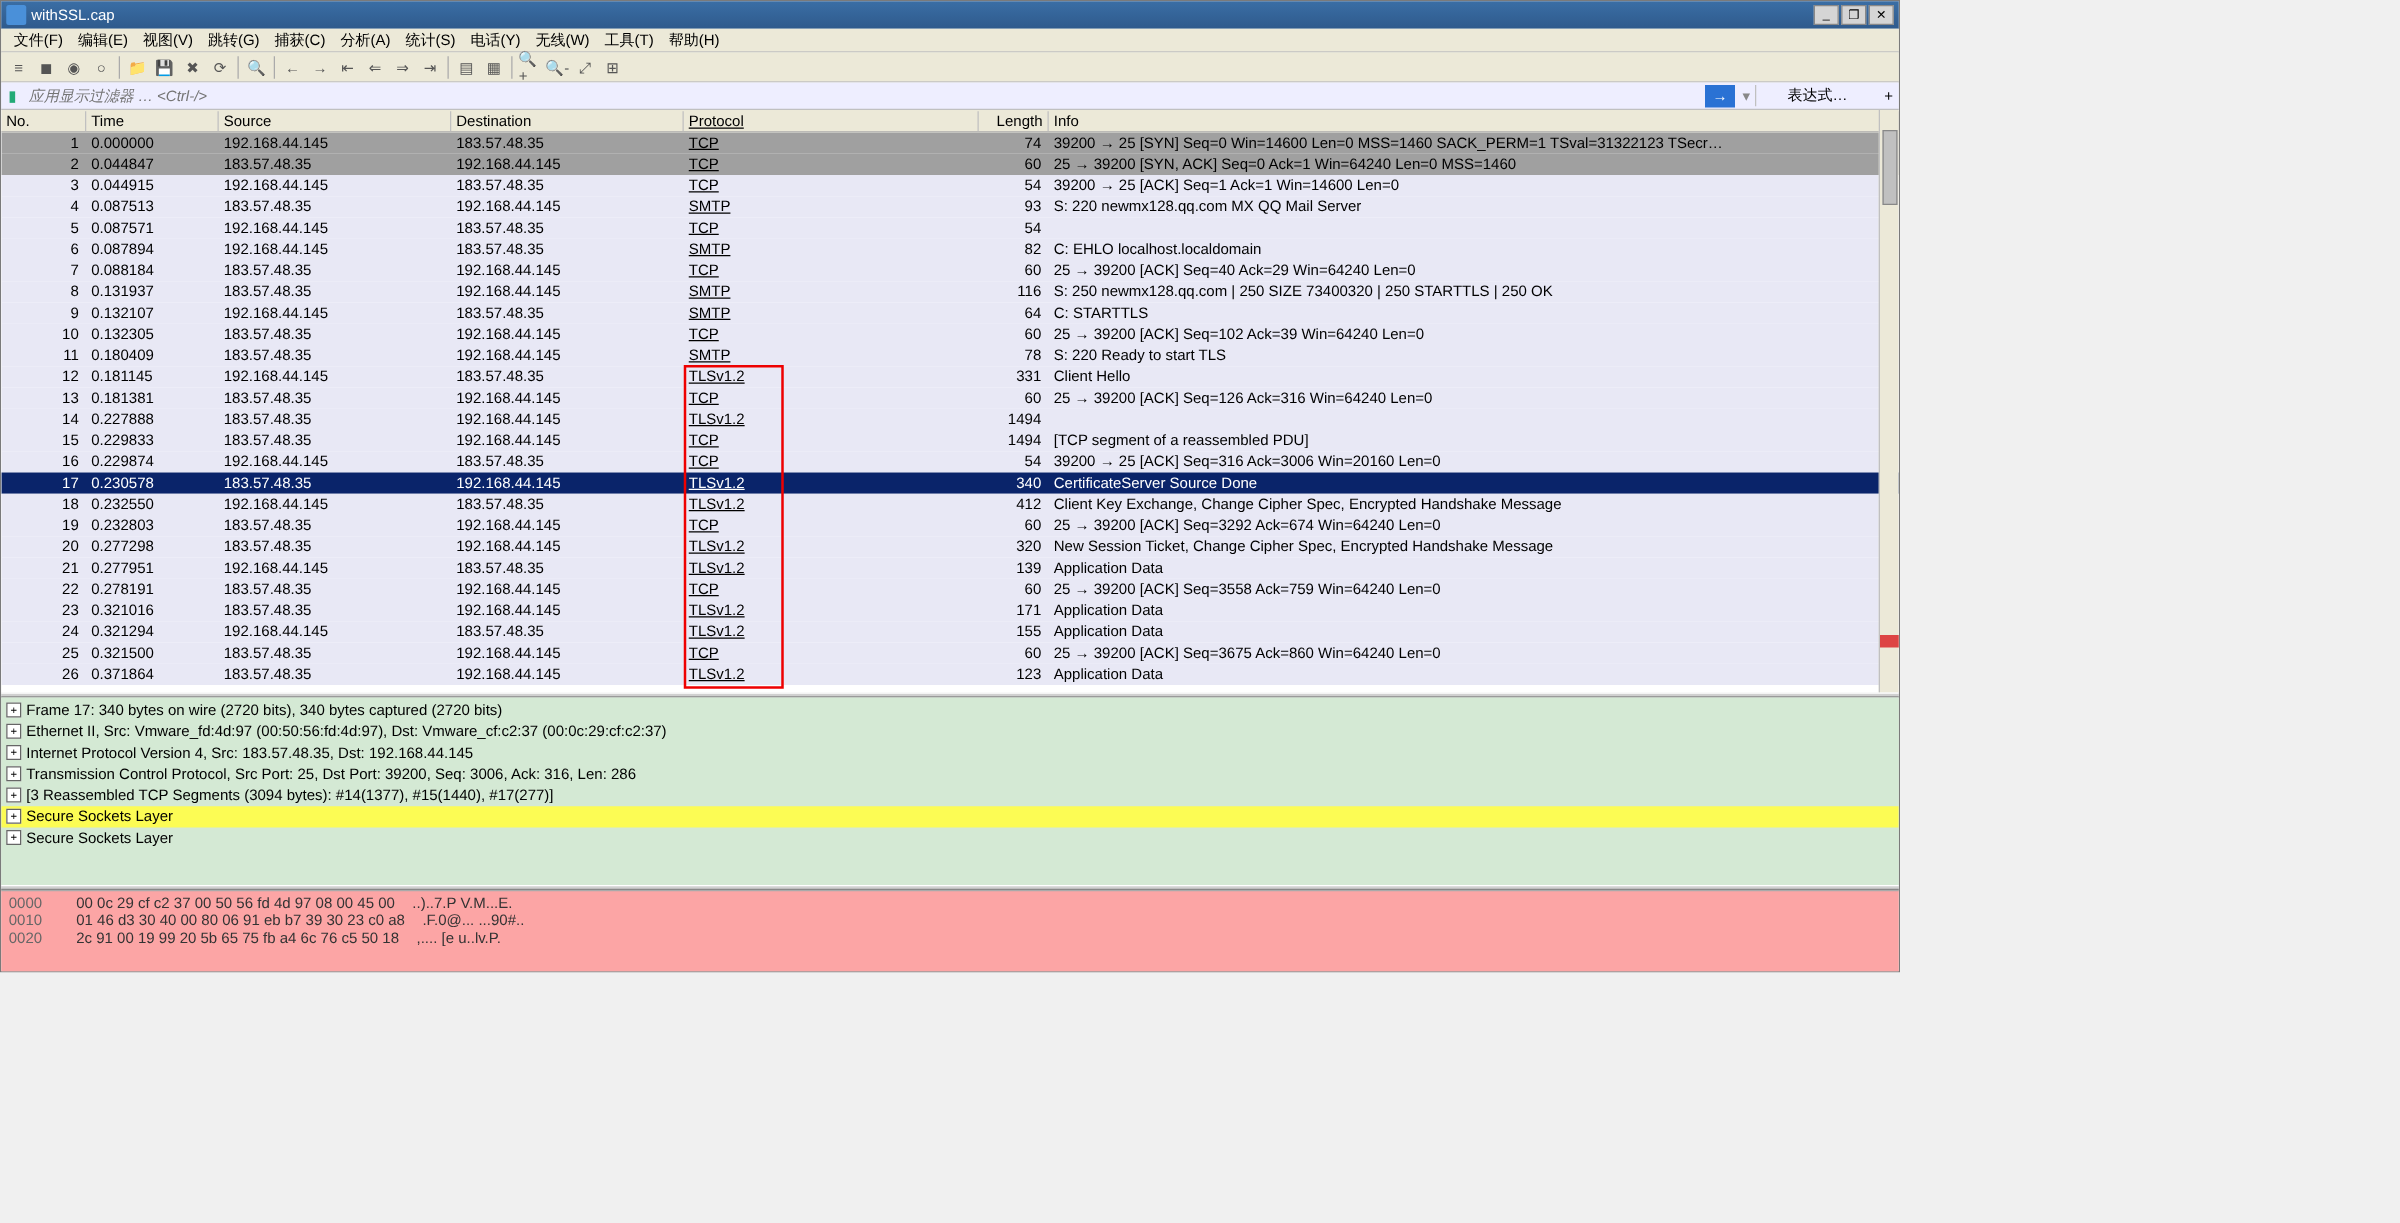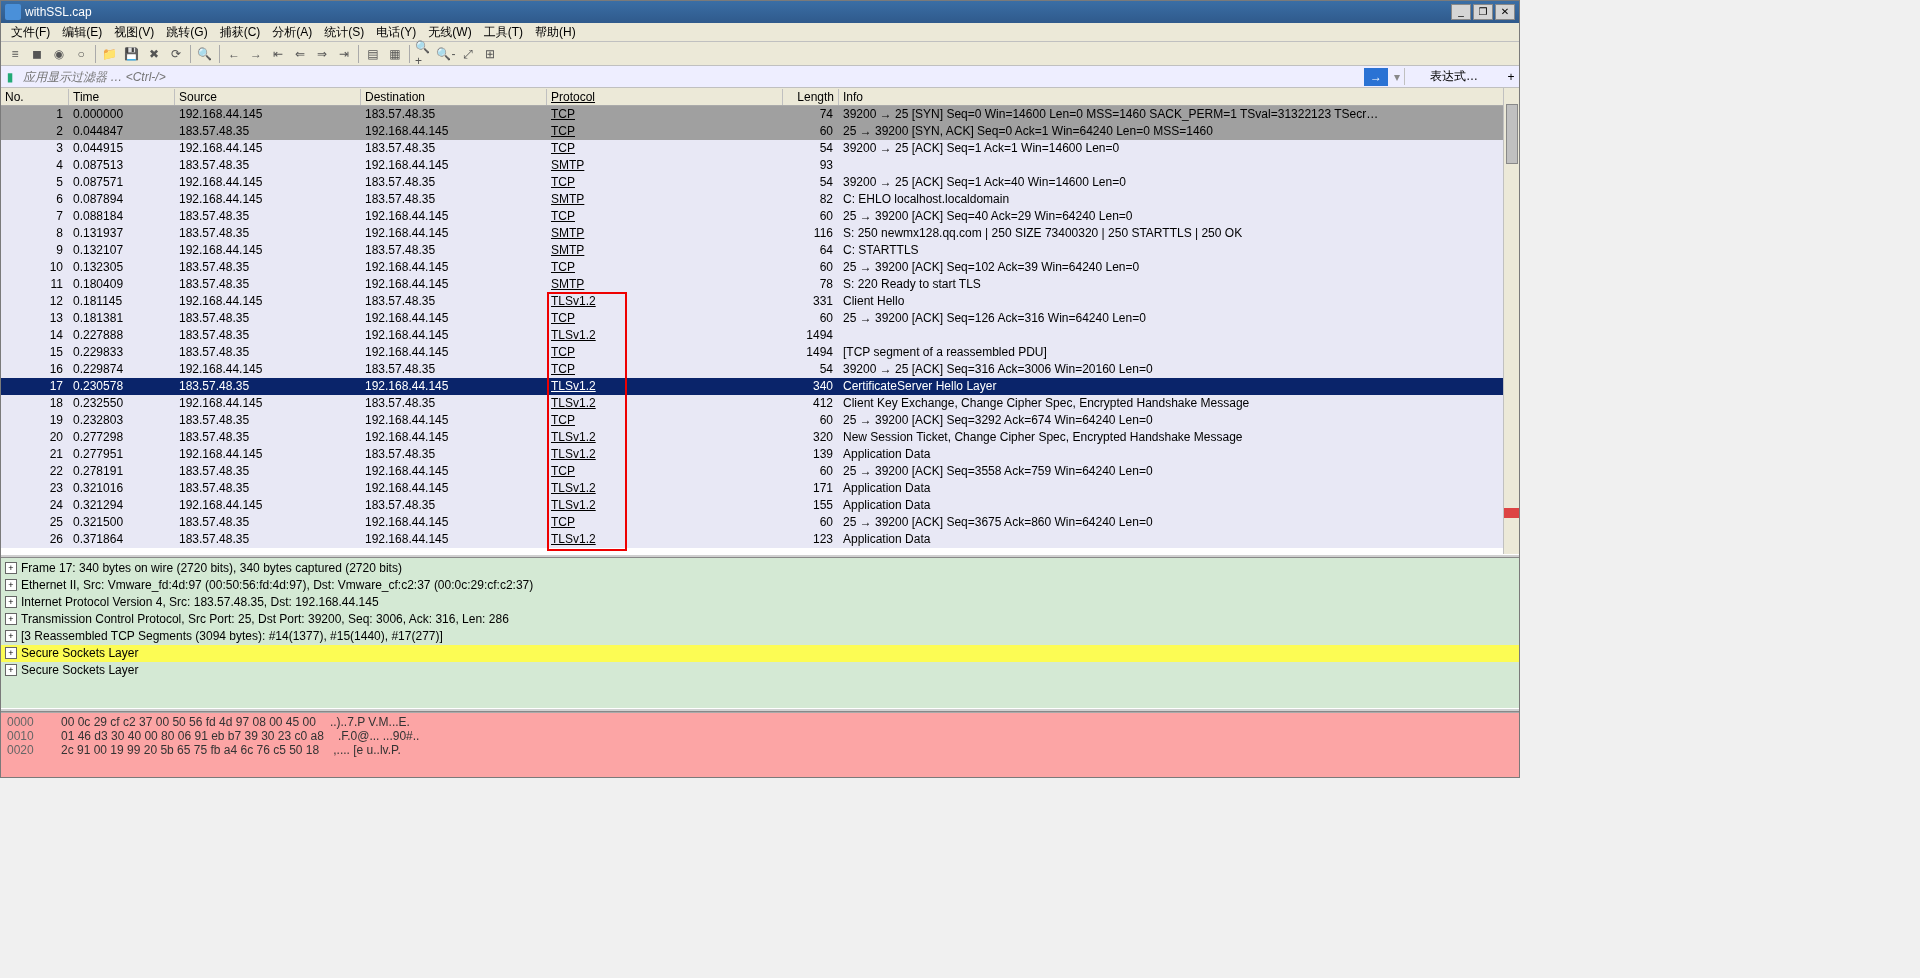--- a/index.html
+++ b/index.html
@@ -150,29 +150,29 @@
           <span class="c c-len">54</span>
           <span class="c c-info">39200 → 25 [ACK] Seq=1 Ack=1 Win=14600 Len=0</span>
         </div>
         <div class="row lav">
           <span class="c c-no">4</span>
           <span class="c c-time">0.087513</span>
           <span class="c c-src">183.57.48.35</span>
           <span class="c c-dst">192.168.44.145</span>
           <span class="c c-proto">SMTP</span>
           <span class="c c-len">93</span>
+          <span class="c c-info">S: 220 newmx128.qq.com MX QQ Mail Server</span>
         </div>
         <div class="row lav">
           <span class="c c-no">5</span>
           <span class="c c-time">0.087571</span>
           <span class="c c-src">192.168.44.145</span>
           <span class="c c-dst">183.57.48.35</span>
           <span class="c c-proto">TCP</span>
           <span class="c c-len">54</span>
-          <span class="c c-info">39200 → 25 [ACK] Seq=1 Ack=40 Win=14600 Len=0</span>
         </div>
         <div class="row lav">
           <span class="c c-no">6</span>
           <span class="c c-time">0.087894</span>
           <span class="c c-src">192.168.44.145</span>
           <span class="c c-dst">183.57.48.35</span>
           <span class="c c-proto">SMTP</span>
           <span class="c c-len">82</span>
           <span class="c c-info">C: EHLO localhost.localdomain</span>
         </div>
@@ -265,21 +265,21 @@
           <span class="c c-len">54</span>
           <span class="c c-info">39200 → 25 [ACK] Seq=316 Ack=3006 Win=20160 Len=0</span>
         </div>
         <div class="row sel">
           <span class="c c-no">17</span>
           <span class="c c-time">0.230578</span>
           <span class="c c-src">183.57.48.35</span>
           <span class="c c-dst">192.168.44.145</span>
           <span class="c c-proto">TLSv1.2</span>
           <span class="c c-len">340</span>
-          <span class="c c-info">CertificateServer Hello Layer</span>
+          <span class="c c-info">CertificateServer Source Done</span>
         </div>
         <div class="row lav">
           <span class="c c-no">18</span>
           <span class="c c-time">0.232550</span>
           <span class="c c-src">192.168.44.145</span>
           <span class="c c-dst">183.57.48.35</span>
           <span class="c c-proto">TLSv1.2</span>
           <span class="c c-len">412</span>
           <span class="c c-info">Client Key Exchange, Change Cipher Spec, Encrypted Handshake Message</span>
         </div>

